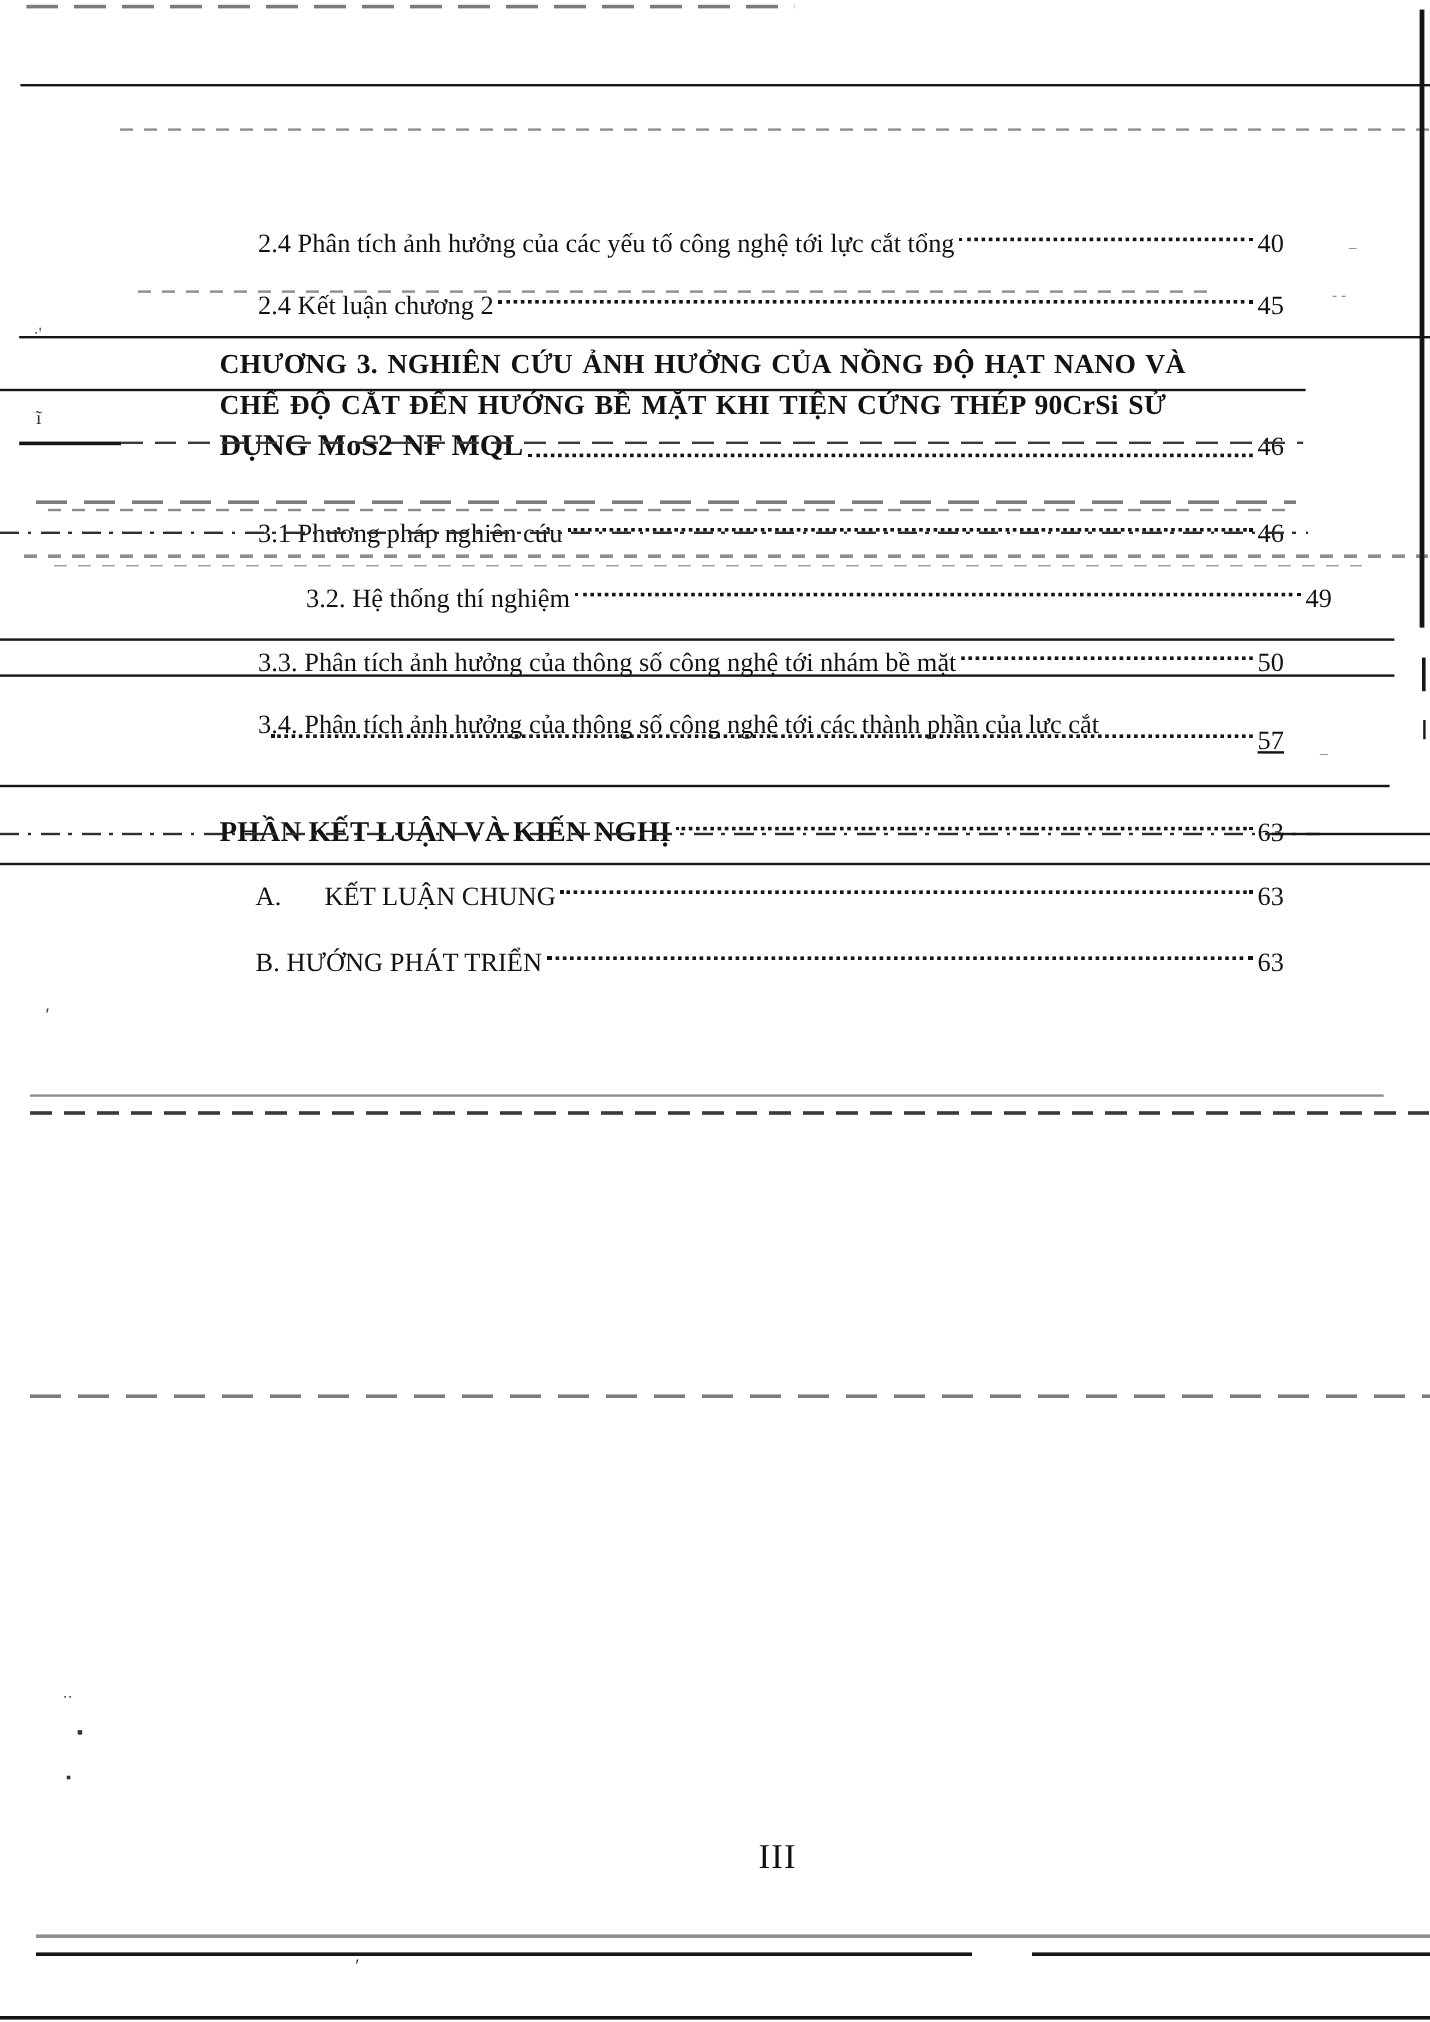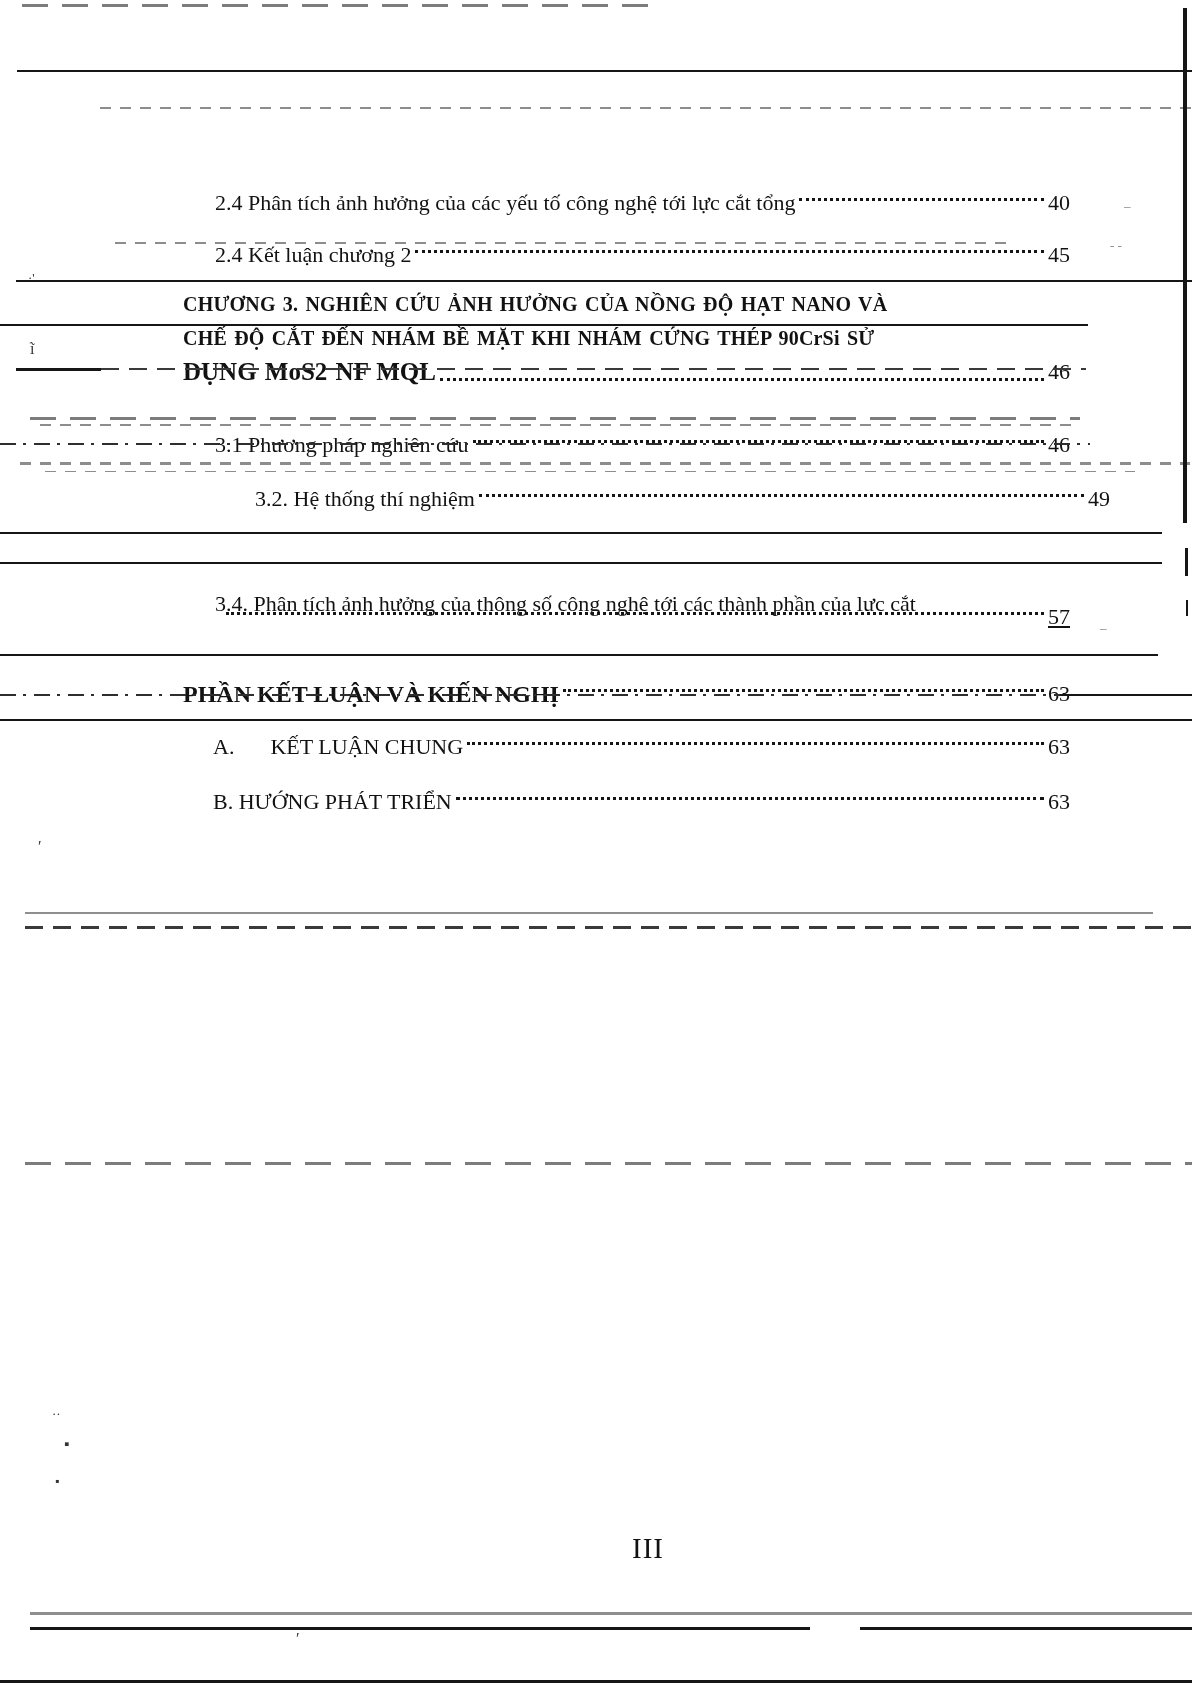--- a/index.html
+++ b/index.html
@@ -14,21 +14,21 @@
   }
   .toc-row .label{white-space:nowrap;}
   .toc-row .prefix{margin-right:36px;}
   .leader{
     flex:1;min-width:18px;margin:0 4px 7px 4px;
     border-bottom:3px dotted #151515;
   }
   .pagenum{white-space:nowrap;}
   .bold-row{font-weight:700;font-size:24px;}
   .heading-line{
-    position:absolute;font-weight:700;font-size:20px;line-height:32px;
+    position:absolute;font-weight:700;font-size:23px;line-height:32px;
     letter-spacing:0.2px;word-spacing:2px;white-space:nowrap;
   }
   .heading-row{
     position:absolute;display:flex;align-items:flex-end;
     font-weight:700;font-size:25px;line-height:32px;word-spacing:2px;white-space:nowrap;justify-content:flex-end;
   }
   .heading-row .pagenum{font-weight:400;font-size:22px;}
   .hl{position:absolute;}           
   .speck{position:absolute;font-size:13px;color:#333;}
   .folio{position:absolute;font-size:29px;letter-spacing:1px;}
@@ -51,39 +51,44 @@
     <span class="pagenum">40</span>
   </div>
 
   <div class="toc-row" style="left:215px;top:240px;width:855px;">
     <span class="label">2.4 Kết luận chương 2</span>
     <span class="leader"></span>
     <span class="pagenum">45</span>
   </div>
 
   <div class="heading-line" style="left:183px;top:288px;">CHƯƠNG 3. NGHIÊN CỨU ẢNH HƯỞNG CỦA NỒNG ĐỘ HẠT NANO VÀ</div>
-  <div class="heading-line" style="left:183px;top:322px;">CHẾ ĐỘ CẮT ĐẾN NHÁM BỀ MẶT KHI NHÁM CỨNG THÉP 90CrSi SỬ</div>
+  <div class="heading-line" style="left:183px;top:322px;">CHẾ ĐỘ CẮT ĐẾN HƯỚNG BỀ MẶT KHI TIỆN CỨNG THÉP 90CrSi SỬ</div>
   <div class="heading-row" style="left:183px;top:356px;width:887px;">
     <span class="label">DỤNG MoS2 NF MQL</span>
     <span class="leader"></span>
     <span class="pagenum">46</span>
   </div>
 
   <div class="toc-row" style="left:215px;top:430px;width:855px;">
     <span class="label">3.1 Phương pháp nghiên cứu</span>
     <span class="leader"></span>
     <span class="pagenum">46</span>
   </div>
 
   <div class="toc-row" style="left:215px;top:484px;width:855px;margin-left:40px;">
     <span class="label">3.2. Hệ thống thí nghiệm</span>
     <span class="leader"></span>
     <span class="pagenum">49</span>
   </div>
 
+  <div class="toc-row" style="left:215px;top:537px;width:855px;">
+    <span class="label">3.3. Phân tích ảnh hưởng của thông số công nghệ tới nhám bề mặt</span>
+    <span class="leader"></span>
+    <span class="pagenum">50</span>
+  </div>
 
   <div class="toc-row" style="left:215px;top:589px;width:855px;">
     <span class="label">3.4. Phân tích ảnh hưởng của thông số công nghệ tới các thành phần của lực cắt</span>
   </div>
   <div class="toc-row" style="left:222px;top:602px;width:848px;text-decoration:underline;">
     <span class="leader"></span>
     <span class="pagenum">57</span>
   </div>
 
   <div class="toc-row bold-row" style="left:183px;top:679px;width:887px;">

